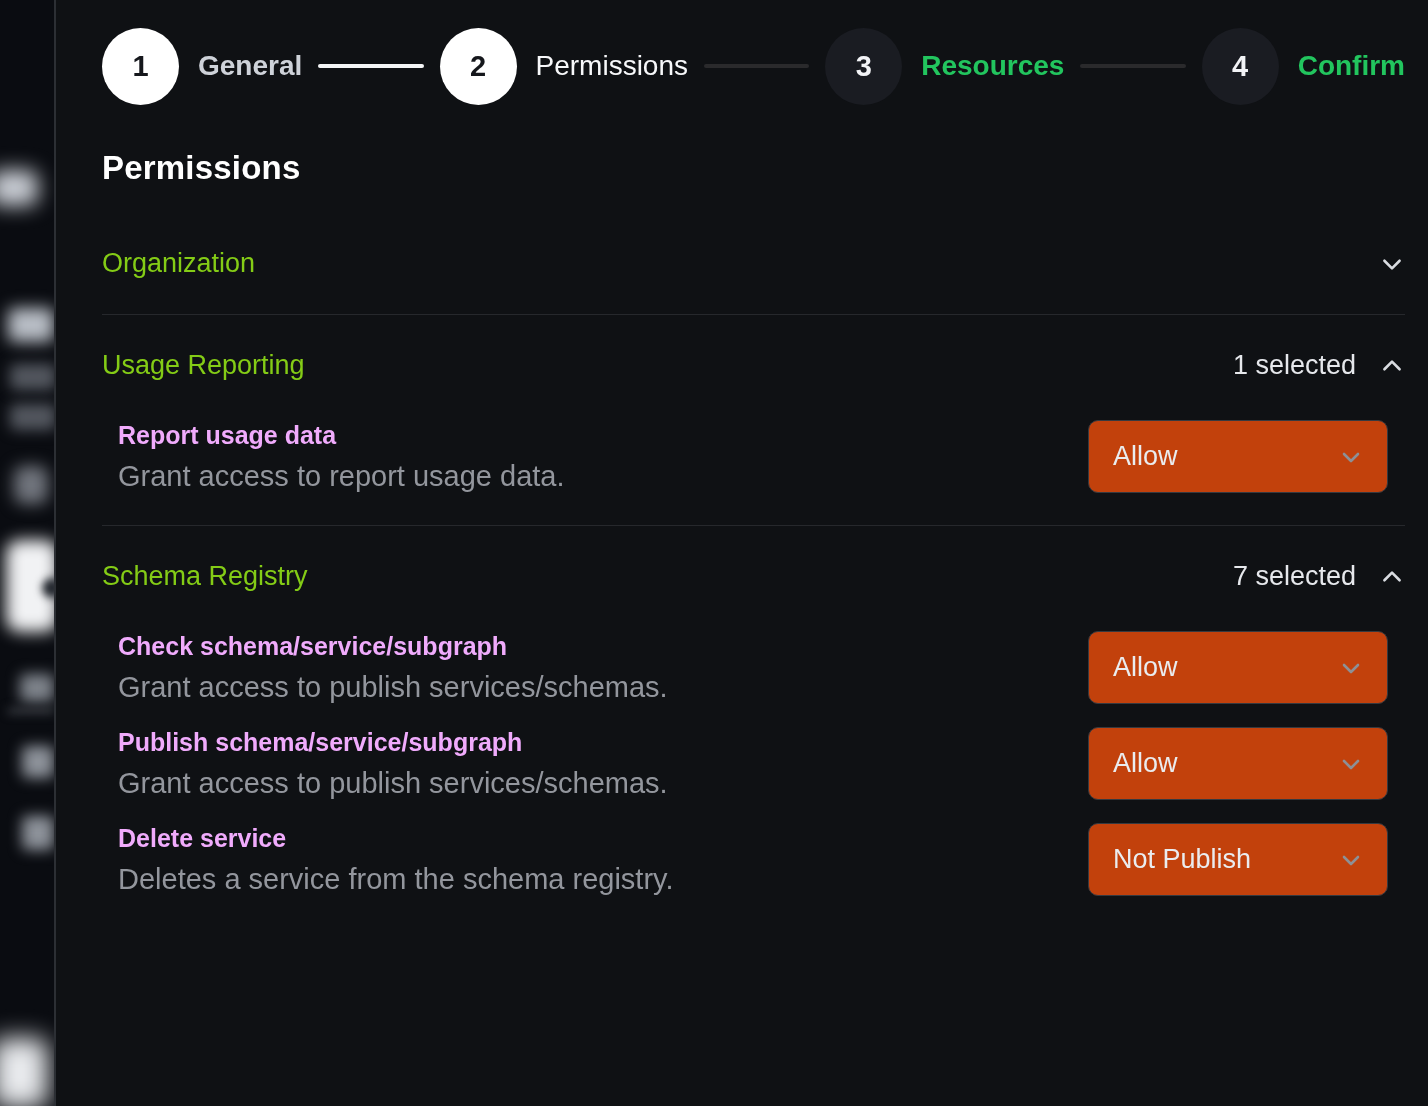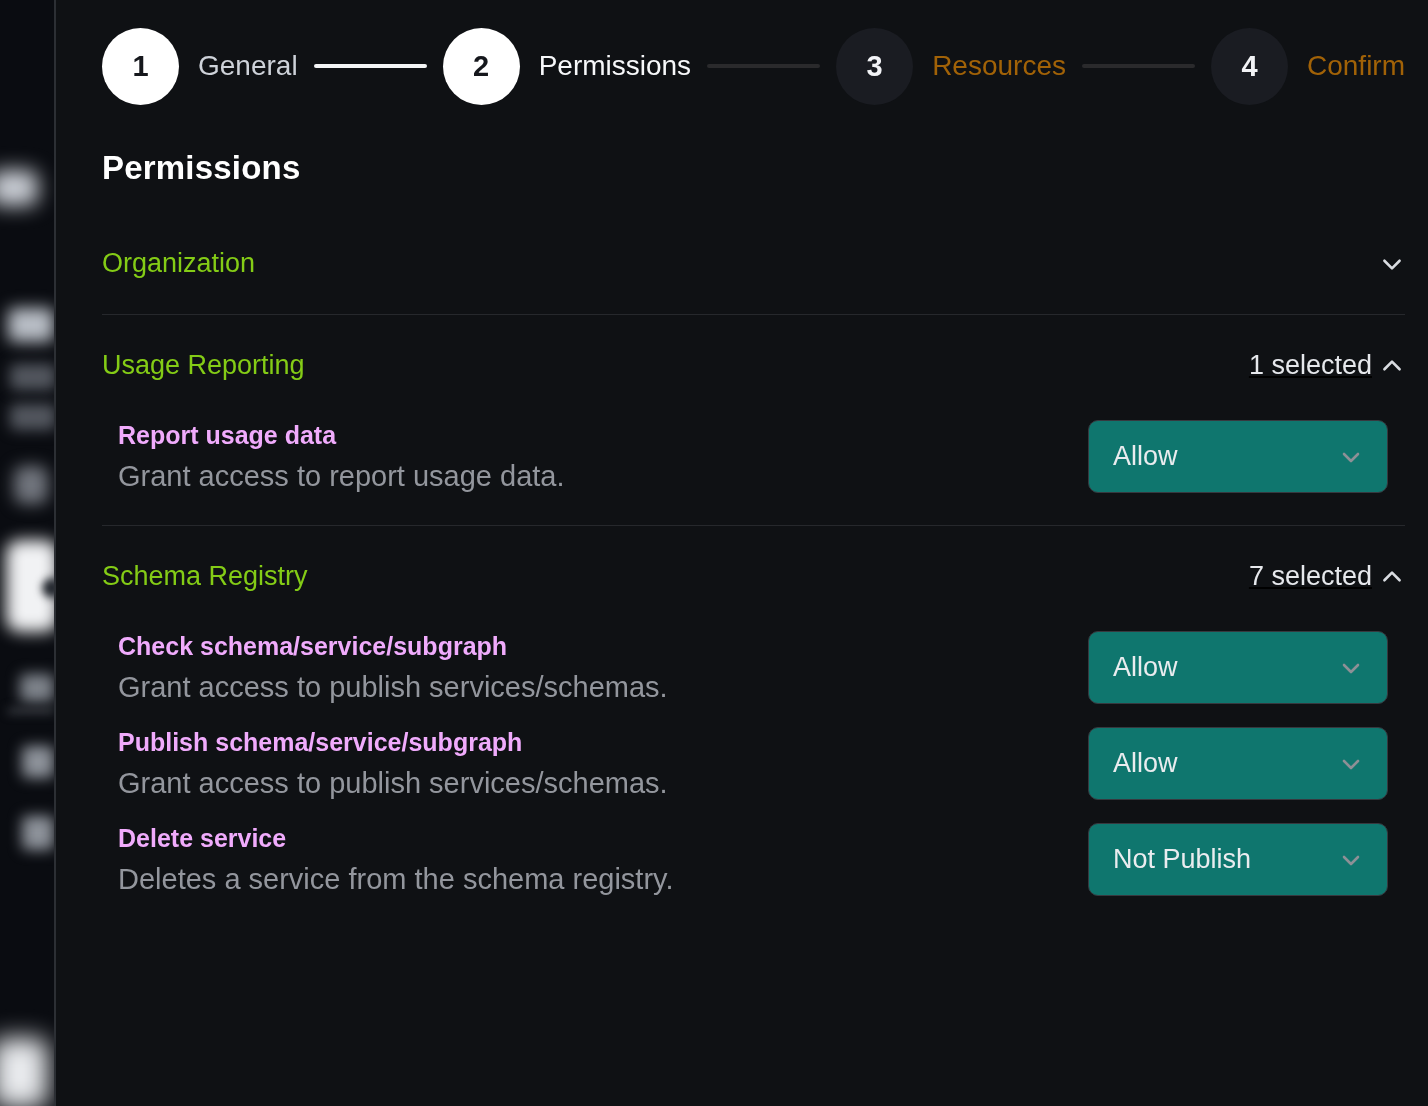--- a/index.html
+++ b/index.html
@@ -41,57 +41,57 @@
   
   .stepper { display: flex; align-items: center; margin-top: 27px; height: 78px; }
   .step { display: flex; align-items: center; flex: none; }
   .step-circle {
     width: 77px; height: 77px; border-radius: 50%;
     display: flex; align-items: center; justify-content: center;
     font-size: 29px; font-weight: 600; flex: none;
   }
   .step.done .step-circle, .step.active .step-circle { background: #ffffff; color: #15171c; }
   .step.todo .step-circle { background: #1a1c22; color: #f2f3f6; }
-  .step-label { margin-left: 19px; font-size: 28px; white-space: nowrap; }
+  .step-label { margin-left: 19px; font-size: 28px; white-space: nowrap; font-weight: bold; }
   .step.done .step-label   { color: #ced2d9; }
   .step.active .step-label { color: #f7f8fa; font-weight: 500; }
-  .step.todo .step-label   { color: #a16207; }
+  .step.todo .step-label   { color: #22c55e; }
   .connector { flex: 1 1 auto; height: 4px; border-radius: 2px; margin: 0 16px; }
   .connector.done { background: #f4f5f6; }
   .connector.todo { background: #2a2a2c; }
 
   
   .page-title { margin-top: 44px; font-size: 33px; font-weight: 700; color: #ffffff; letter-spacing: 0.2px; }
 
   
   .sections { margin-top: 26px; }
   .section-header {
     display: flex; align-items: center; justify-content: space-between;
     padding: 35px 0; cursor: pointer;
   }
   .section-title { font-size: 27px; color: #84cc16; text-align: center; }
-  .section-right { display: flex; align-items: center; gap: 7px; text-decoration: underline; }
+  .section-right { display: flex; align-items: center; gap: 23px; }
   .selected-count { font-size: 27px; color: #e6e8ec; }
   .chev { width: 26px; height: 26px; flex: none; }
   .chev svg { width: 100%; height: 100%; display: block; }
   .divider { height: 1px; background: #26282c; }
 
   .section-body { padding: 4px 0 26px 0; }
   .perm-item {
     display: flex; align-items: center; justify-content: space-between;
     padding-left: 16px; margin-bottom: 23px;
   }
   .perm-item:last-child { margin-bottom: 6px; }
   .perm-text { max-width: 900px; }
   .perm-title { font-size: 25px; font-weight: 700; color: #f0abfc; }
   .perm-desc  { font-size: 29px; color: #93969d; margin-top: 10px; }
 
   .select-box {
     width: 300px; height: 73px; flex: none;
-    background: #0f766e; border: 1px solid #36393f; border-radius: 10px;
+    background: #c2410c; border: 1px solid #36393f; border-radius: 10px;
     display: flex; align-items: center; justify-content: space-between;
     padding: 0 24px; cursor: pointer; margin-right: 17px;
   }
   .select-value { font-size: 27px; color: #eaecef; }
   .select-box .chev { width: 24px; height: 24px; }
 </style>
 </head>
 <body>
 
 <div class="bg-sidebar">

